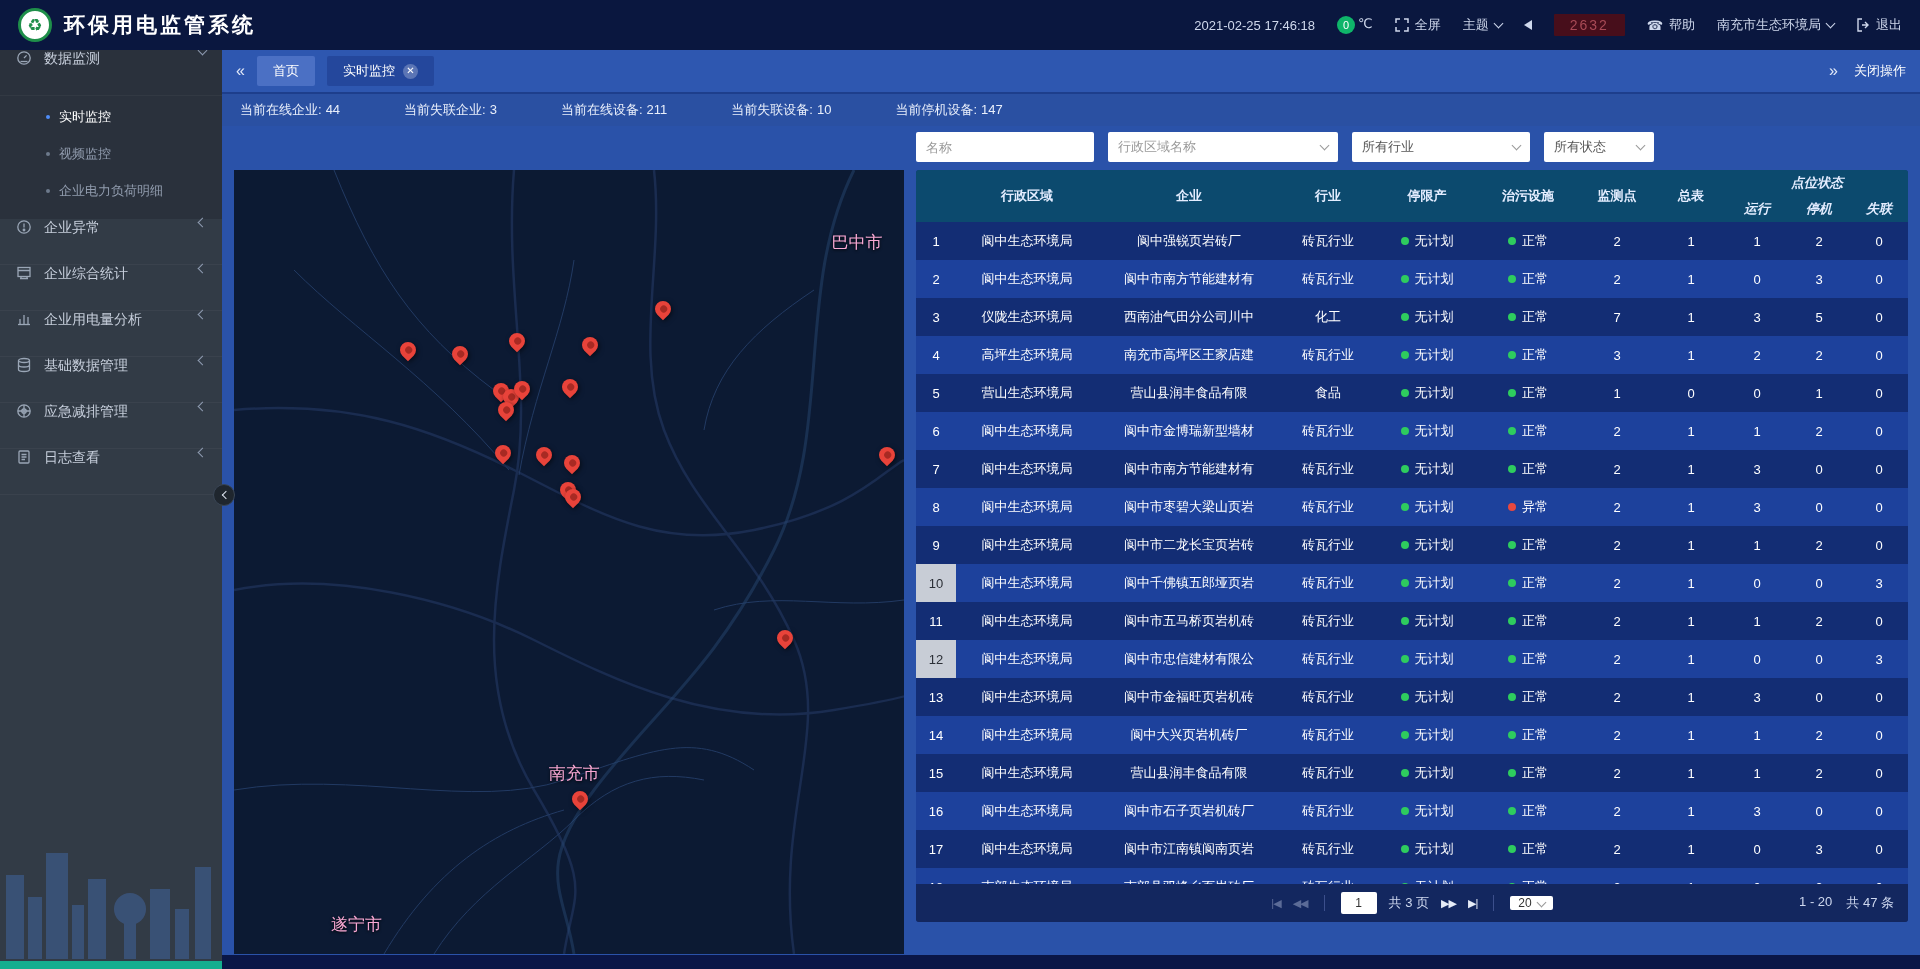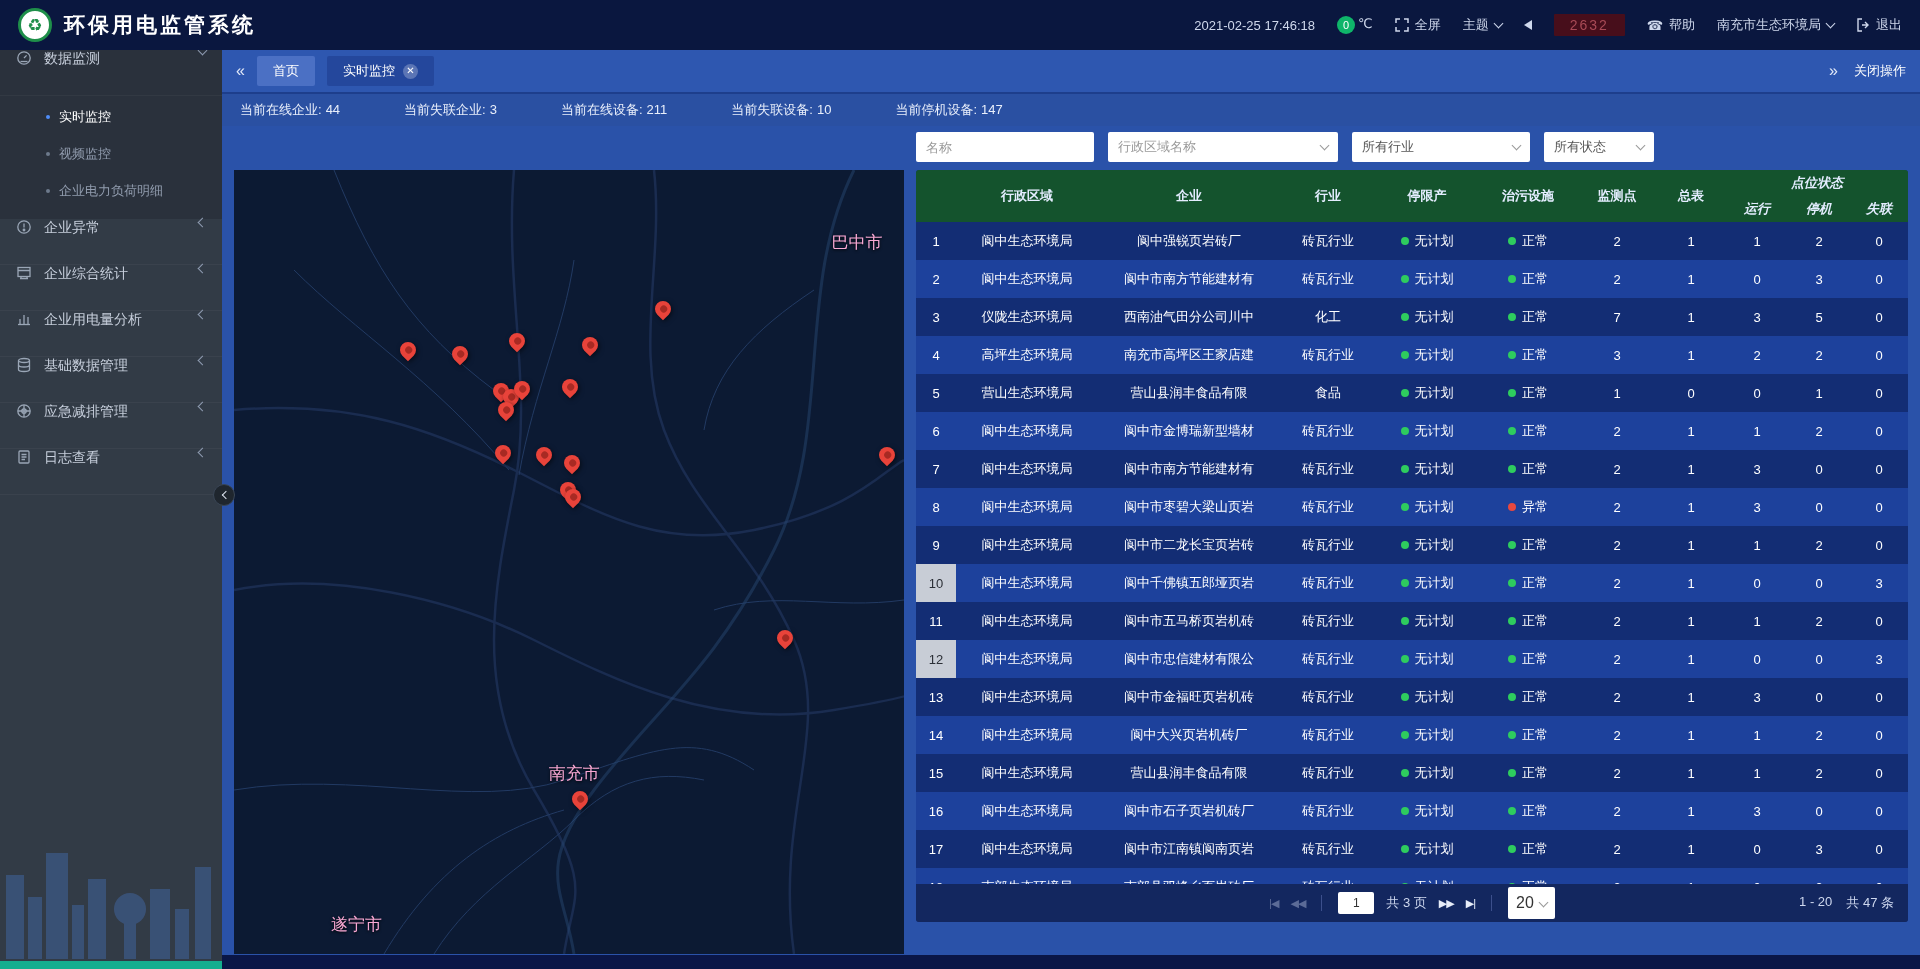--- a/index.html
+++ b/index.html
@@ -73,37 +73,37 @@
 .f-box{background:#fff;border-radius:2px;height:30px;display:flex;align-items:center;padding:0 10px;font-size:13px;color:#555;justify-content:space-between;cursor:pointer}
 .f-box input{border:none;outline:none;width:100%;font-size:13px;color:#333;background:transparent}
 .f-box input::placeholder{color:#999}
 .w150{width:178px}.w230{width:230px}.w110{width:110px}
 .sel-chev{width:7px;height:7px;border-right:1.5px solid #999;border-bottom:1.5px solid #999;transform:rotate(45deg);margin-top:-3px;margin-left:10px;flex:0 0 7px}
 .f-box .ph{color:#999}
 
 .table-panel{margin-top:8px;height:752px;background:#163480;display:flex;flex-direction:column;border-radius:3px;overflow:hidden}
 .table-wrap{flex:1;overflow:hidden}
 table{width:992px;border-collapse:collapse;table-layout:fixed}
-thead th{background:#14532d;font-size:13px;color:#e4edff;font-weight:bold;height:26px;text-align:center}
+thead th{background:#0c4a6e;font-size:13px;color:#e4edff;font-weight:bold;height:26px;text-align:center}
 th.it{font-style:italic}
 tbody td{height:38px;font-size:13px;color:#fff;text-align:center;overflow:hidden;white-space:nowrap}
 tbody tr:nth-child(odd){background:#132d74}
 tbody tr:nth-child(even){background:#1d419c}
 tbody tr{cursor:pointer}
 td.idx-sel{background:#c8cdd6;color:#2b2f36}
 .status{display:inline-flex;align-items:center;gap:6px}
 .dot8{width:8px;height:8px;border-radius:50%;display:inline-block;flex:0 0 8px}
 
 .pager{flex:0 0 38px;background:#13275f;display:flex;align-items:center;position:relative;font-size:13px;color:#cdd7ee}
 .pager-center{margin:0 auto;display:flex;align-items:center;gap:12px}
 .pg-btn{font-size:11px;letter-spacing:-1px;cursor:pointer;color:#e6ecf8}
 .pg-btn.disabled{color:#5b6b97}
 .pg-divider{width:1px;height:16px;background:#3c4f8c;margin:0 4px}
 .pg-input{width:36px;height:22px;background:#fff;color:#333;border-radius:2px;display:flex;align-items:center;justify-content:center;font-size:12px;cursor:text}
-.pg-size{height:32px;background:#fff;color:#333;border-radius:2px;display:flex;align-items:center;justify-content:center;font-size:16px;padding:0 8px;cursor:pointer}
+.pg-size{height:14px;background:#fff;color:#333;border-radius:2px;display:flex;align-items:center;justify-content:center;font-size:12px;padding:0 8px;cursor:pointer}
 .pg-size .sel-chev{margin-left:6px;margin-top:-2px}
 .pager-right{position:absolute;right:14px;display:flex;gap:14px;color:#cdd7ee}
 
 .footer{flex:0 0 14px;background:#0a1647}
 </style>
 </head>
 <body>
 
 <div class="app">
 

